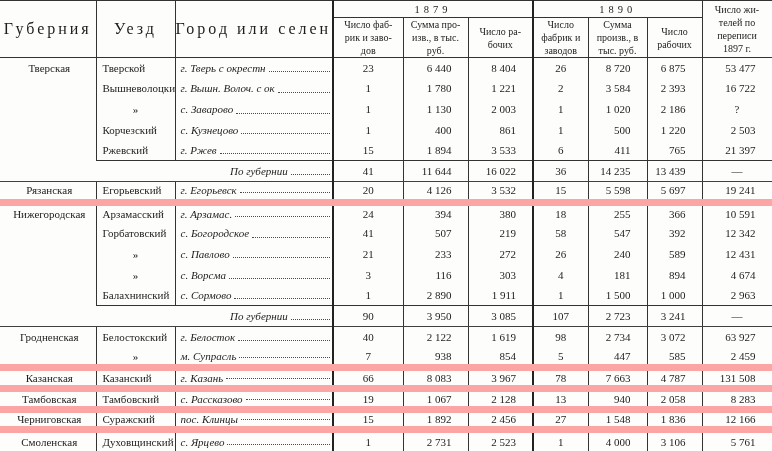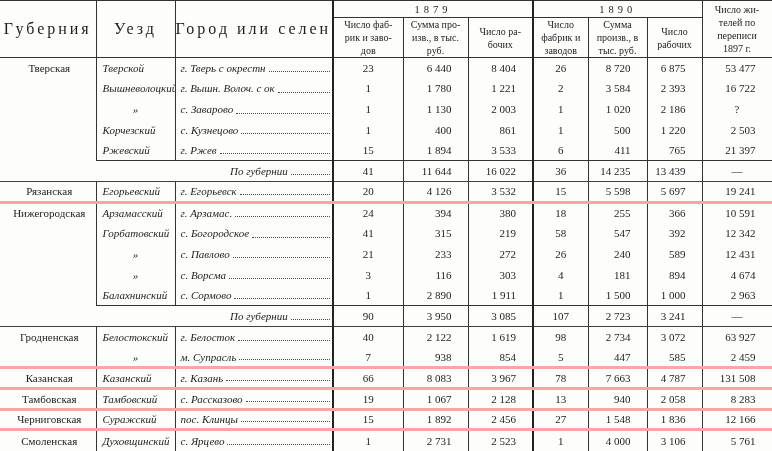--- a/index.html
+++ b/index.html
@@ -20,32 +20,32 @@
   thead tr.r1 th { border-top:1px solid #333; }
   thead tr.r1 { height:17px; }
   thead tr.r2 { height:40px; }
   .h-main { font-size:16px; letter-spacing:3px; }
   .h-year { font-size:10.5px; letter-spacing:4px; }
   .h-sub  { font-size:10px; line-height:1.3; white-space:pre-line;margin-top:47px; }
 
   
   tbody td { height:20.7px; font-size:11px; line-height:1.1; }
   .c-gub   { text-align:center; padding-left:3px; }
-  .c-uezd  { text-align:left; padding-left:6px;font-style:italic; }
+  .c-uezd  { text-align:left; padding-left:6px; }
   .c-uezd.ditto { text-align:center; padding-left:0; }
   .c-place { padding:0; }
   .flexcell { display:flex; align-items:center; width:100%; height:100%; padding-left:5px;font-style:italic; }
   .leader { flex:1 1 auto; align-self:flex-end; height:0;
             border-bottom:1.5px dotted #4a4a4a; margin:0 2px 6px 3px; }
   .num-c { text-align:center;margin-top:27px; }
   .num-r { text-align:right; padding-right:16px; }
   .num-x { text-align:center; }
 
   
-  tr.sep-top td { border-top:3px solid #fca5a5; }
+  tr.sep-top td { border-top:7px solid #fca5a5; }
   tr.total td { border-top:1px solid #333; border-bottom:1px solid #404040; }
   tr.total td.c-gub { border-top:none; }
   tr.total .flexcell { padding-left:134px; }
 </style>
 </head>
 <body>
 
 <div class="page">
   <table>
     <colgroup>
@@ -230,21 +230,21 @@
         <tr>
           <td class="c-gub br"></td>
           <td class="c-uezd br">Горбатовский</td>
           <td class="c-place br2">
             <div class="flexcell">
               <span>с. Богородское</span>
               <span class="leader"></span>
             </div>
           </td>
           <td class="num-c br">41</td>
-          <td class="num-r br">315</td>
+          <td class="num-r br">507</td>
           <td class="num-r br2">219</td>
           <td class="num-c br">58</td>
           <td class="num-r br">547</td>
           <td class="num-r br">392</td>
           <td class="num-r br">12 342</td>
         </tr>
         <tr>
           <td class="c-gub br"></td>
           <td class="c-uezd br ditto">»</td>
           <td class="c-place br2">

